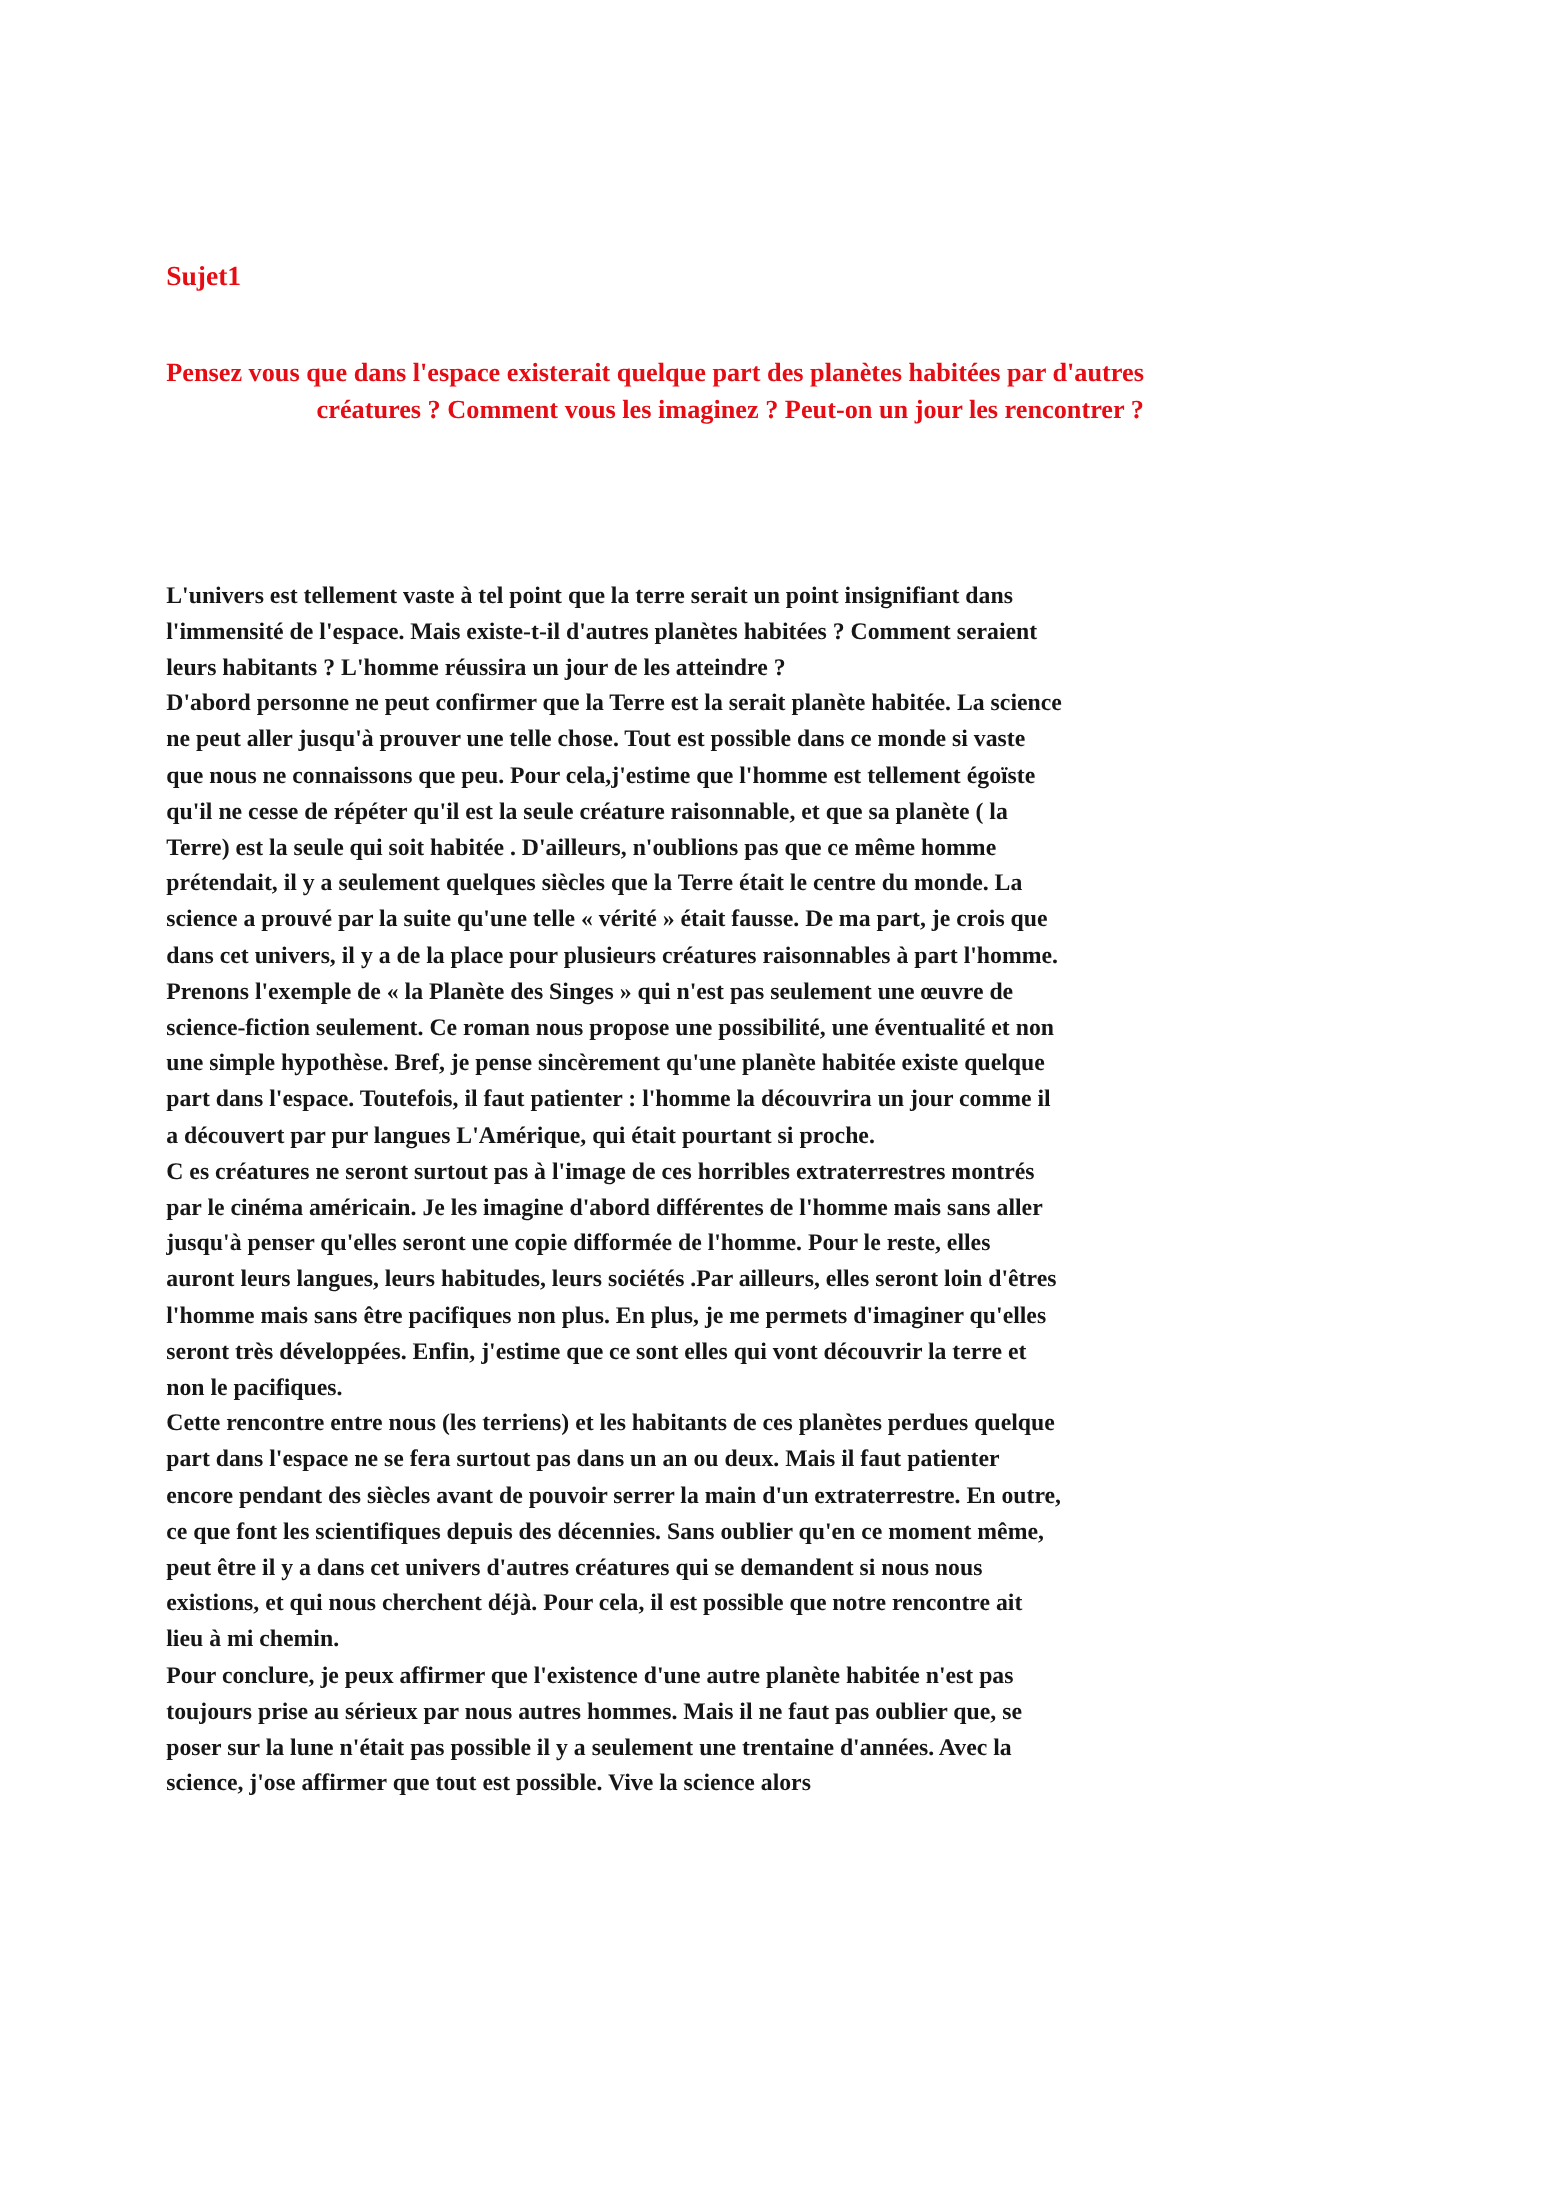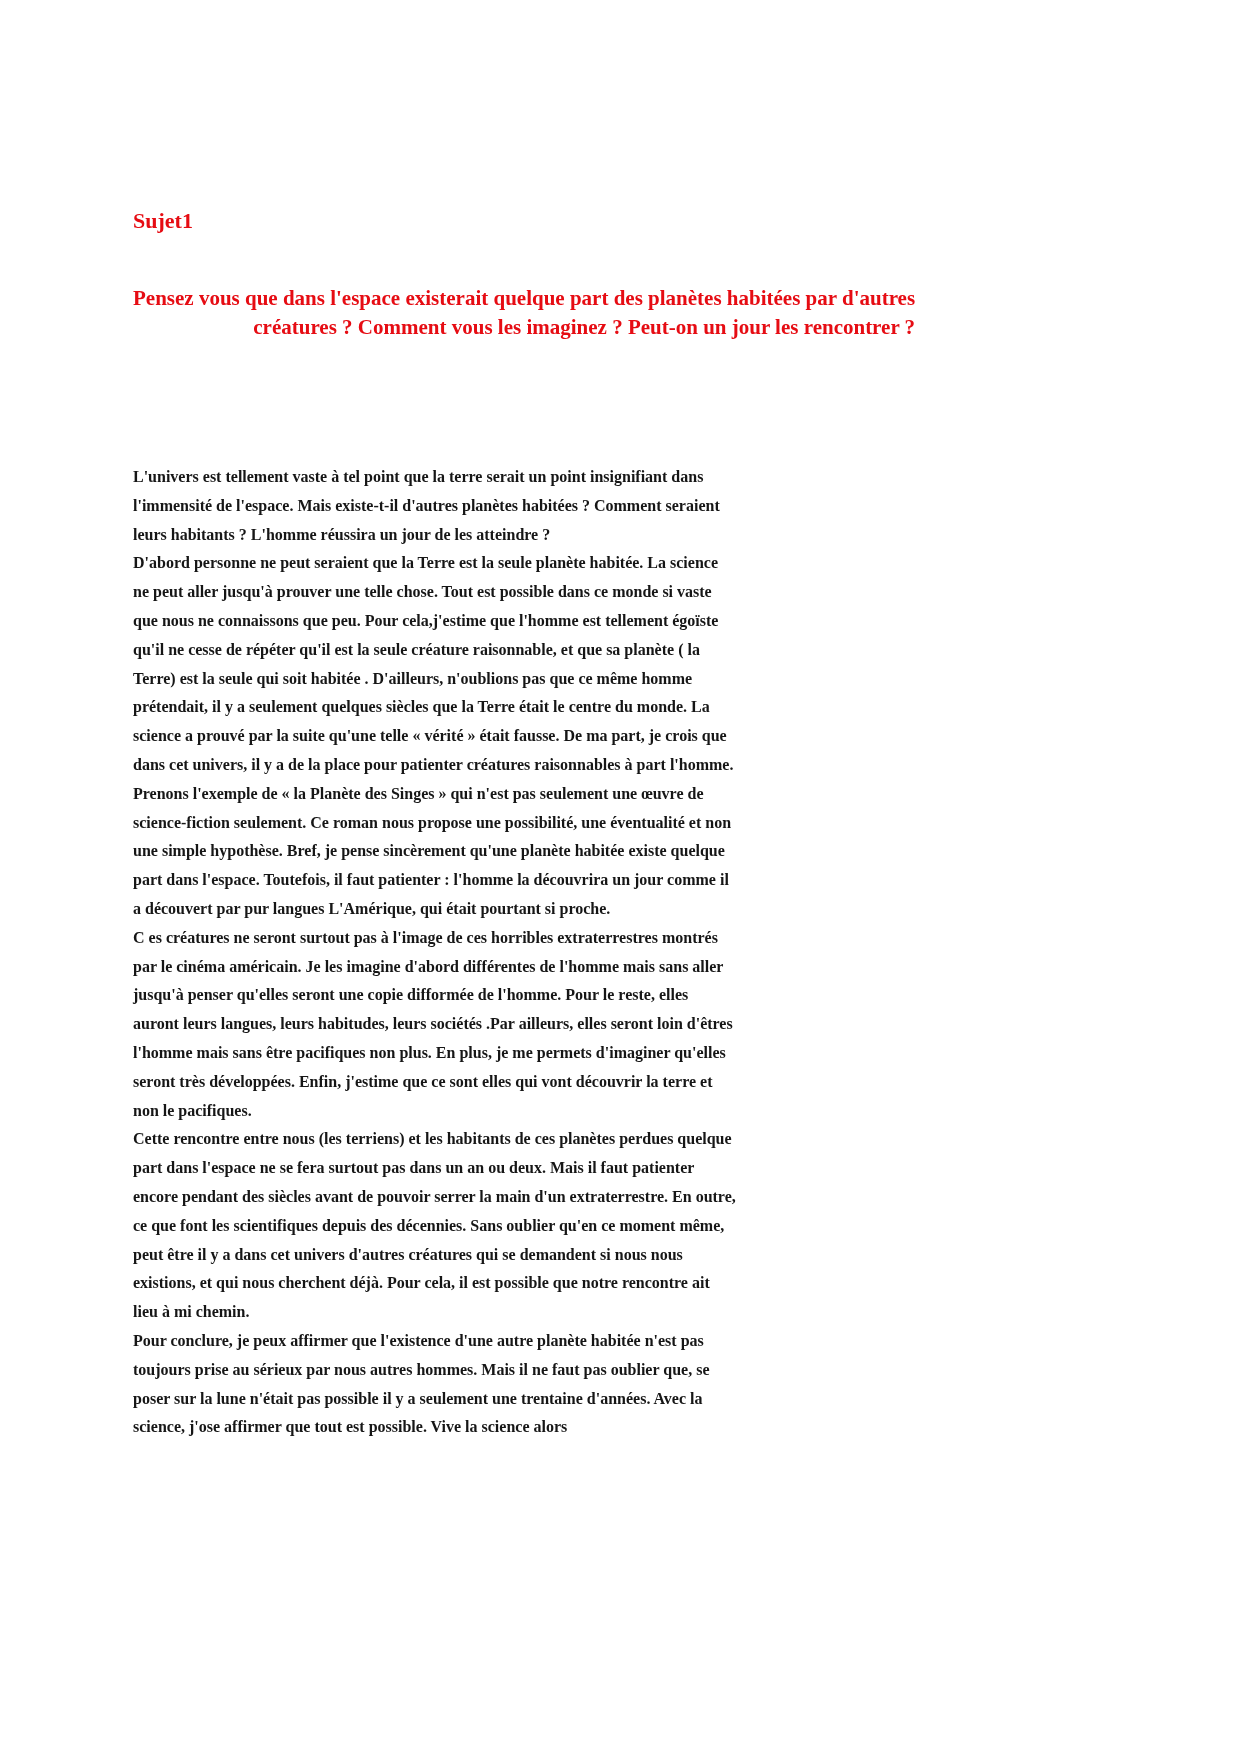--- a/index.html
+++ b/index.html
@@ -30,48 +30,48 @@
     left: 133px;
     top: 284px;
     font-size: 21px;
     line-height: 28.5px;
     text-align: right;
   }
   .essay-body {
     position: absolute;
     left: 133px;
     top: 463px;
-    font-size: 16px;
+    font-size: 19px;
     line-height: 28.8px;
   }
   .line {
     white-space: pre;
   }
 </style>
 </head>
 <body>
 
 <div class="page" style="background: rgb(255, 255, 255);">
   <div class="subject" style="color: rgb(230, 12, 19);">Sujet1</div>
   <div class="question" style="color: rgb(230, 12, 19);">
       <div class="line">Pensez vous que dans l'espace existerait quelque part des planètes habitées par d'autres</div>
       <div class="line">créatures ? Comment vous les imaginez ? Peut-on un jour les rencontrer ?</div>
     </div>
   <div class="essay-body" style="color: rgb(22, 22, 22);">
       <div class="line">L'univers est tellement vaste à tel point que la terre serait un point insignifiant dans</div>
       <div class="line">l'immensité de l'espace. Mais existe-t-il d'autres planètes habitées ? Comment seraient</div>
       <div class="line">leurs habitants ? L'homme réussira un jour de les atteindre ?</div>
-      <div class="line">D'abord personne ne peut seraient que la Terre est la seule planète habitée. La science</div>
+      <div class="line">D'abord personne ne peut confirmer que la Terre est la serait planète habitée. La science</div>
       <div class="line">ne peut aller jusqu'à prouver une telle chose. Tout est possible dans ce monde si vaste</div>
       <div class="line">que nous ne connaissons que peu. Pour cela,j'estime que l'homme est tellement égoïste</div>
       <div class="line">qu'il ne cesse de répéter qu'il est la seule créature raisonnable, et que sa planète ( la</div>
       <div class="line">Terre) est la seule qui soit habitée . D'ailleurs, n'oublions pas que ce même homme</div>
       <div class="line">prétendait, il y a seulement quelques siècles que la Terre était le centre du monde. La</div>
       <div class="line">science a prouvé par la suite qu'une telle « vérité » était fausse. De ma part, je crois que</div>
-      <div class="line">dans cet univers, il y a de la place pour patienter créatures raisonnables à part l'homme.</div>
+      <div class="line">dans cet univers, il y a de la place pour plusieurs créatures raisonnables à part l'homme.</div>
       <div class="line">Prenons l'exemple de « la Planète des Singes » qui n'est pas seulement une œuvre de</div>
       <div class="line">science-fiction seulement. Ce roman nous propose une possibilité, une éventualité et non</div>
       <div class="line">une simple hypothèse. Bref, je pense sincèrement qu'une planète habitée existe quelque</div>
       <div class="line">part dans l'espace. Toutefois, il faut patienter : l'homme la découvrira un jour comme il</div>
       <div class="line">a découvert par pur langues L'Amérique, qui était pourtant si proche.</div>
       <div class="line">C es créatures ne seront surtout pas à l'image de ces horribles extraterrestres montrés</div>
       <div class="line">par le cinéma américain. Je les imagine d'abord différentes de l'homme mais sans aller</div>
       <div class="line">jusqu'à penser qu'elles seront une copie difformée de l'homme. Pour le reste, elles</div>
       <div class="line">auront leurs langues, leurs habitudes, leurs sociétés .Par ailleurs, elles seront loin d'êtres</div>
       <div class="line">l'homme mais sans être pacifiques non plus. En plus, je me permets d'imaginer qu'elles</div>

